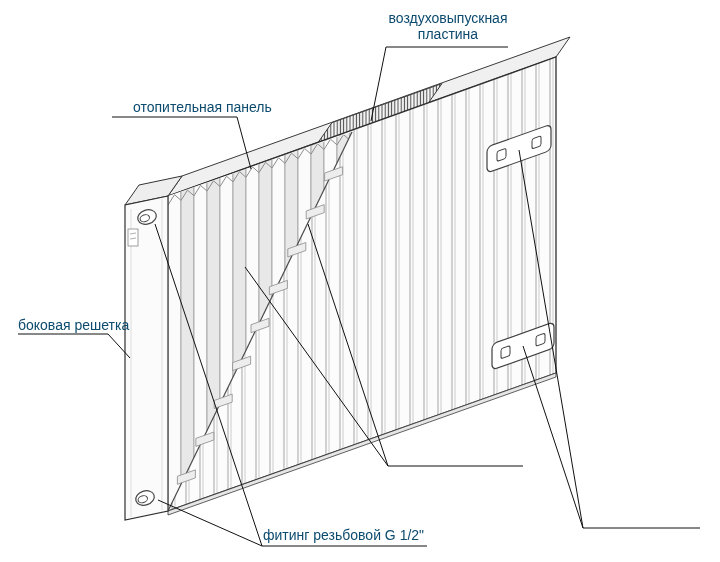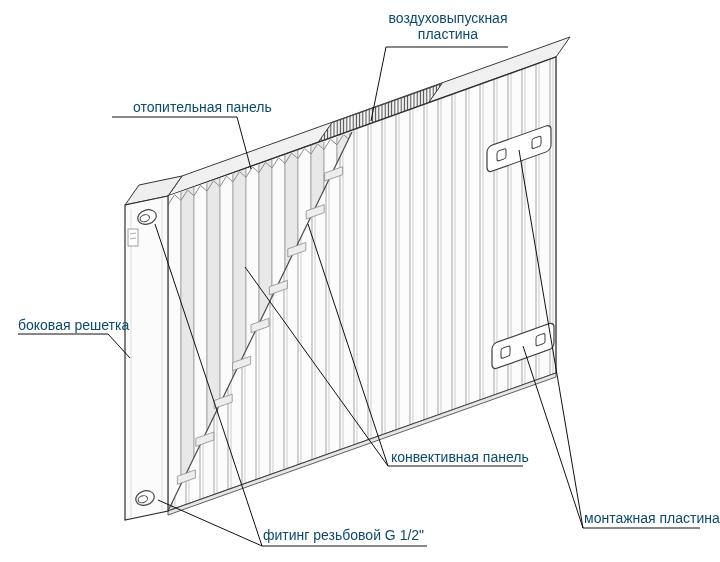--- a/index.html
+++ b/index.html
@@ -124,19 +124,17 @@
 
   <div class="lbl center" style="left:384px;top:10px;width:128px;">
     <span>воздуховыпускная</span><br>
     <span>пластина</span>
   </div>
 
   <div class="lbl" style="left:110px;top:99px;margin-left:23px;">отопительная панель</div>
 
   <div class="lbl" style="left:18px;top:317px;">боковая решетка</div>
 
-  <div class="lbl" style="left:391px;top:449px;">конвективная панель</div>
 
   <div class="lbl" style="left:263px;top:527px;">фитинг резьбовой G 1/2"</div>
 
-  <div class="lbl" style="left:584px;top:510px;">монтажная пластина</div>
 
 </div>
 
 </body></html>

